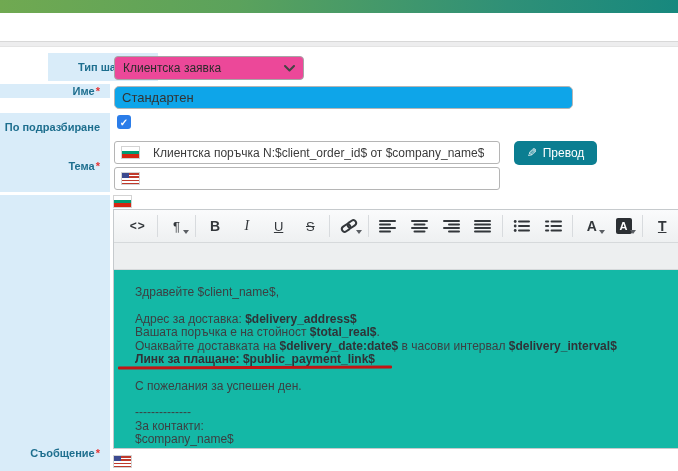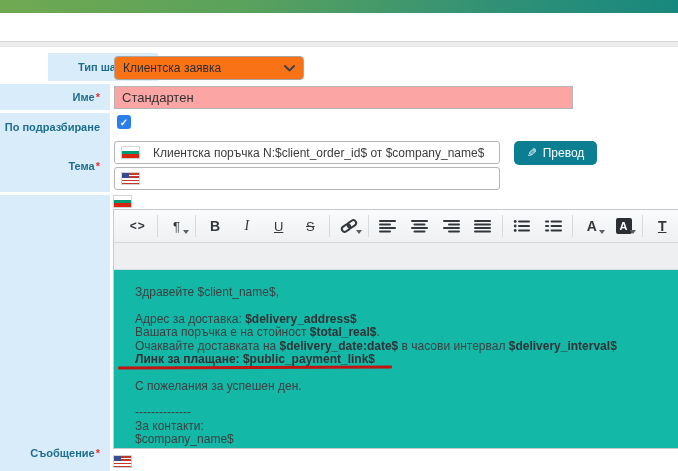--- a/index.html
+++ b/index.html
@@ -15,33 +15,33 @@
   .panel-divider { position:absolute; top:41px; left:0; width:678px; height:6px;
     background:#ededee; border-top:1px solid #d8d8d8; border-bottom:1px solid #e4e4e4; }
 
   
   .label-cell { position:absolute; left:0; width:110px; background:#d9ecf9;
     display:flex; align-items:center; justify-content:flex-end; padding-right:10px;
     font-size:11px; font-weight:bold; color:#1d6e8e; }
   .req { color:#e53333; margin-left:1px; font-weight:bold; }
 
   .lc-1 { top:53px;  height:28px;margin-left:48px; }
-  .lc-2 { top:84px;  height:26px; }
+  .lc-2 { top:84px;  height:14px; }
   .lc-3 { top:113px; height:28px; }
   .lc-4 { top:140px; height:52px; }
   .lc-5 { top:195px; height:276px; align-items:flex-end; padding-bottom:12px; }
 
   
   .selectbox { position:absolute; left:114px; top:56px; width:190px; height:24px;
-    border:1px solid #a6a6a6; border-radius:4px; background:#f97316;
+    border:1px solid #a6a6a6; border-radius:4px; background:#ec4899;
     display:flex; align-items:center; padding:0 8px; font-size:12px; color:#2c2c2c; cursor:default; }
   .selectbox .sel-text { flex:1; }
   .text-input { position:absolute; left:114px; top:86px; width:459px; height:23px;
-    border:1px solid #b5b5b5; border-radius:0; padding:0 7px; font-size:13px; color:#333;
-    font-family:"Liberation Sans", sans-serif; background:#fca5a5; }
+    border:1px solid #b5b5b5; border-radius:5px; padding:0 7px; font-size:13px; color:#333;
+    font-family:"Liberation Sans", sans-serif; background:#0ea5e9; }
   .checkbox { position:absolute; left:117px; top:115px; width:14px; height:14px;
     background:#2b7de9; border-radius:3px; display:flex; align-items:center; justify-content:center;
     color:#fff; font-size:10px; font-weight:bold; cursor:pointer; }
 
   .subject-input { position:absolute; left:114px; width:386px; height:23px;
     border:1px solid #b5b5b5; border-radius:3px; background:#fff;
     display:flex; align-items:center; padding:0 7px; font-size:12px; color:#3b3b3b; }
   .subject-input .txt { margin-left:6px; white-space:nowrap; overflow:hidden; }
   .si-1 { top:141px;gap:8px; } .si-2 { top:167px; }
 

